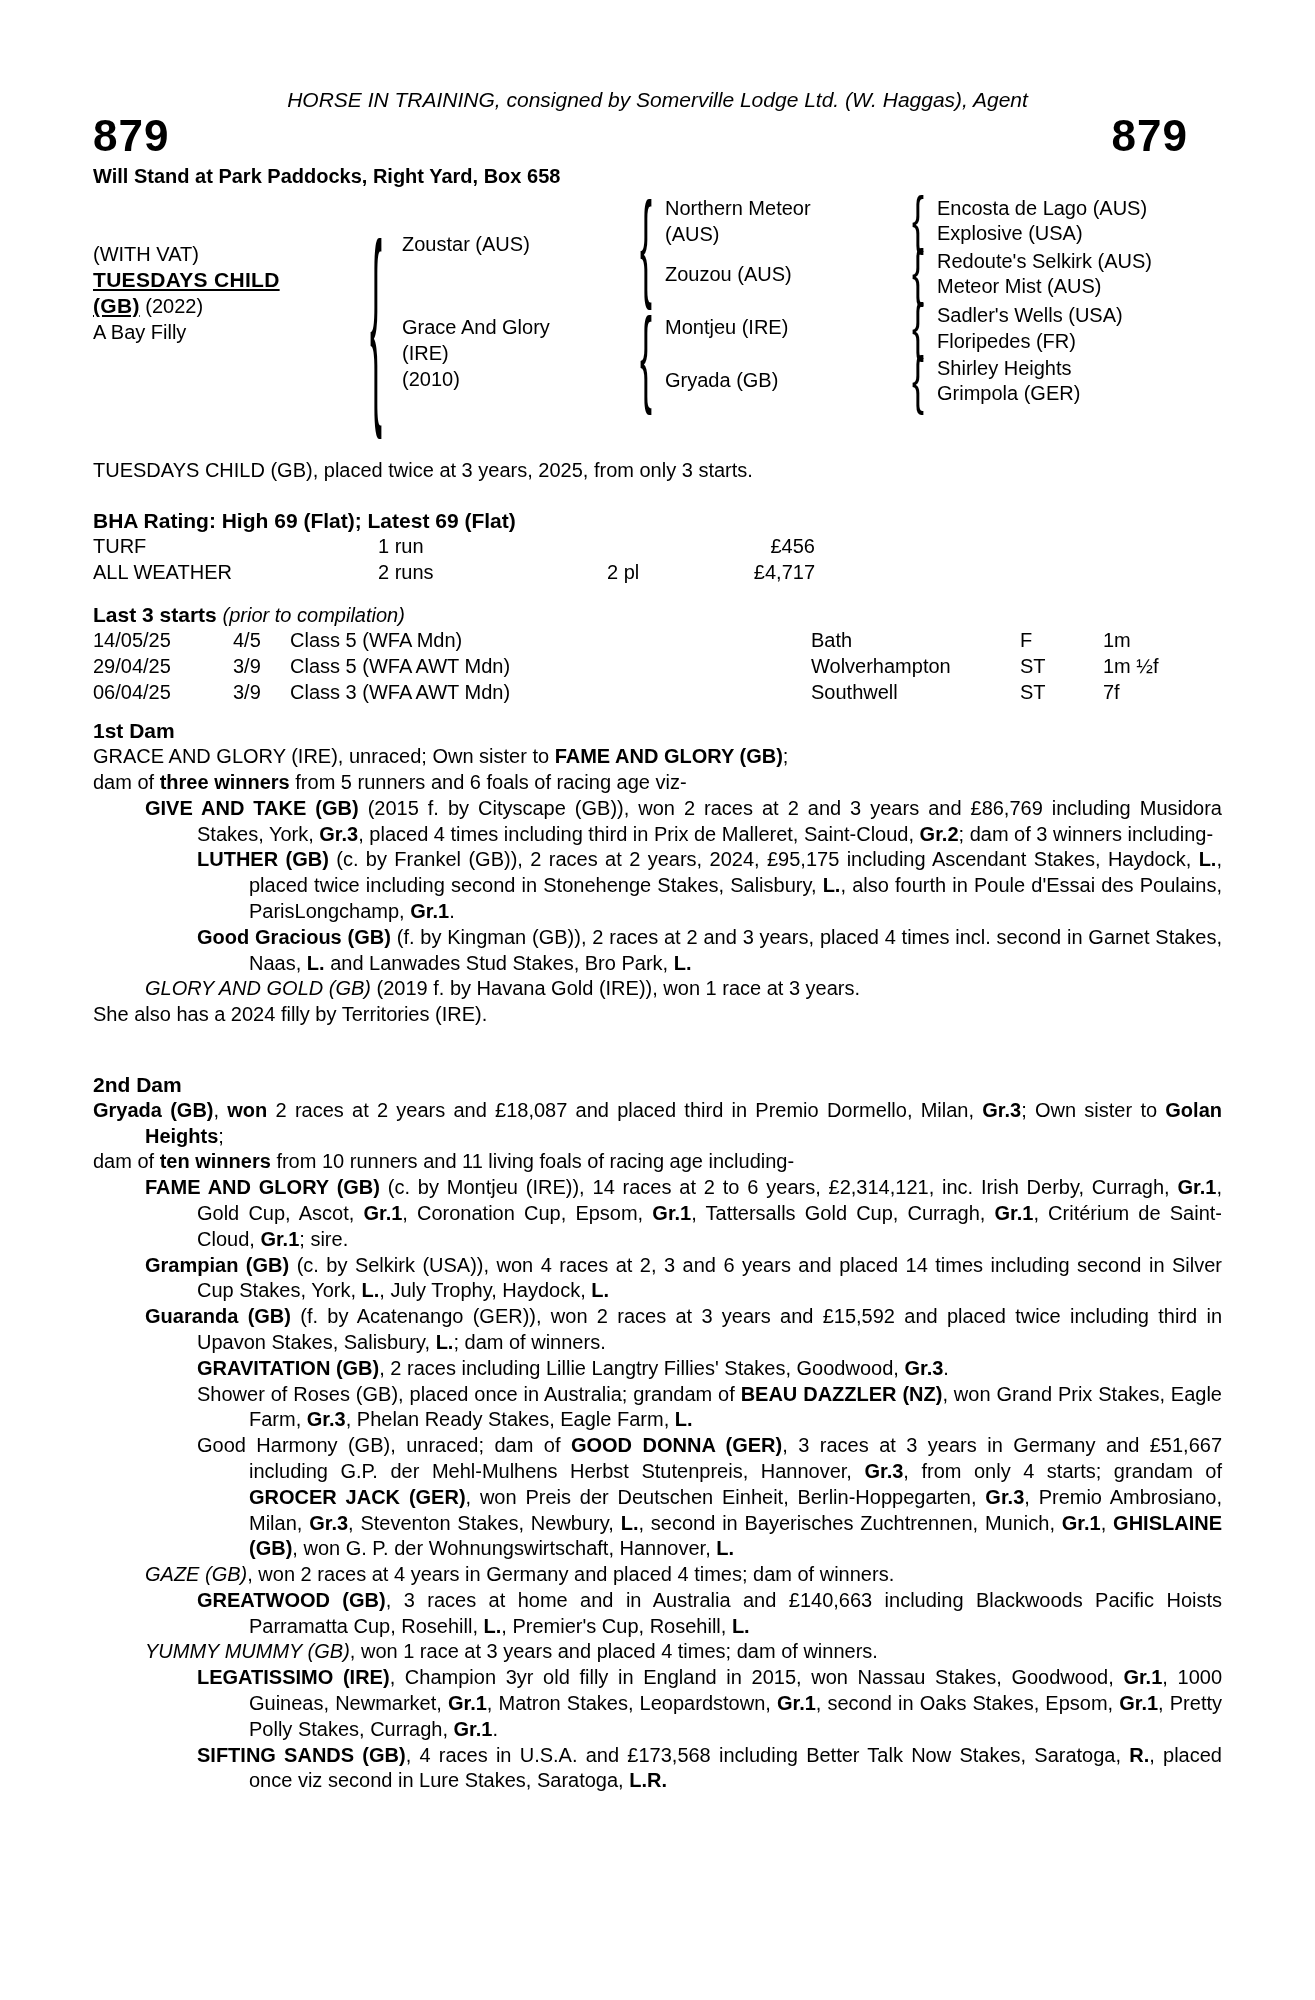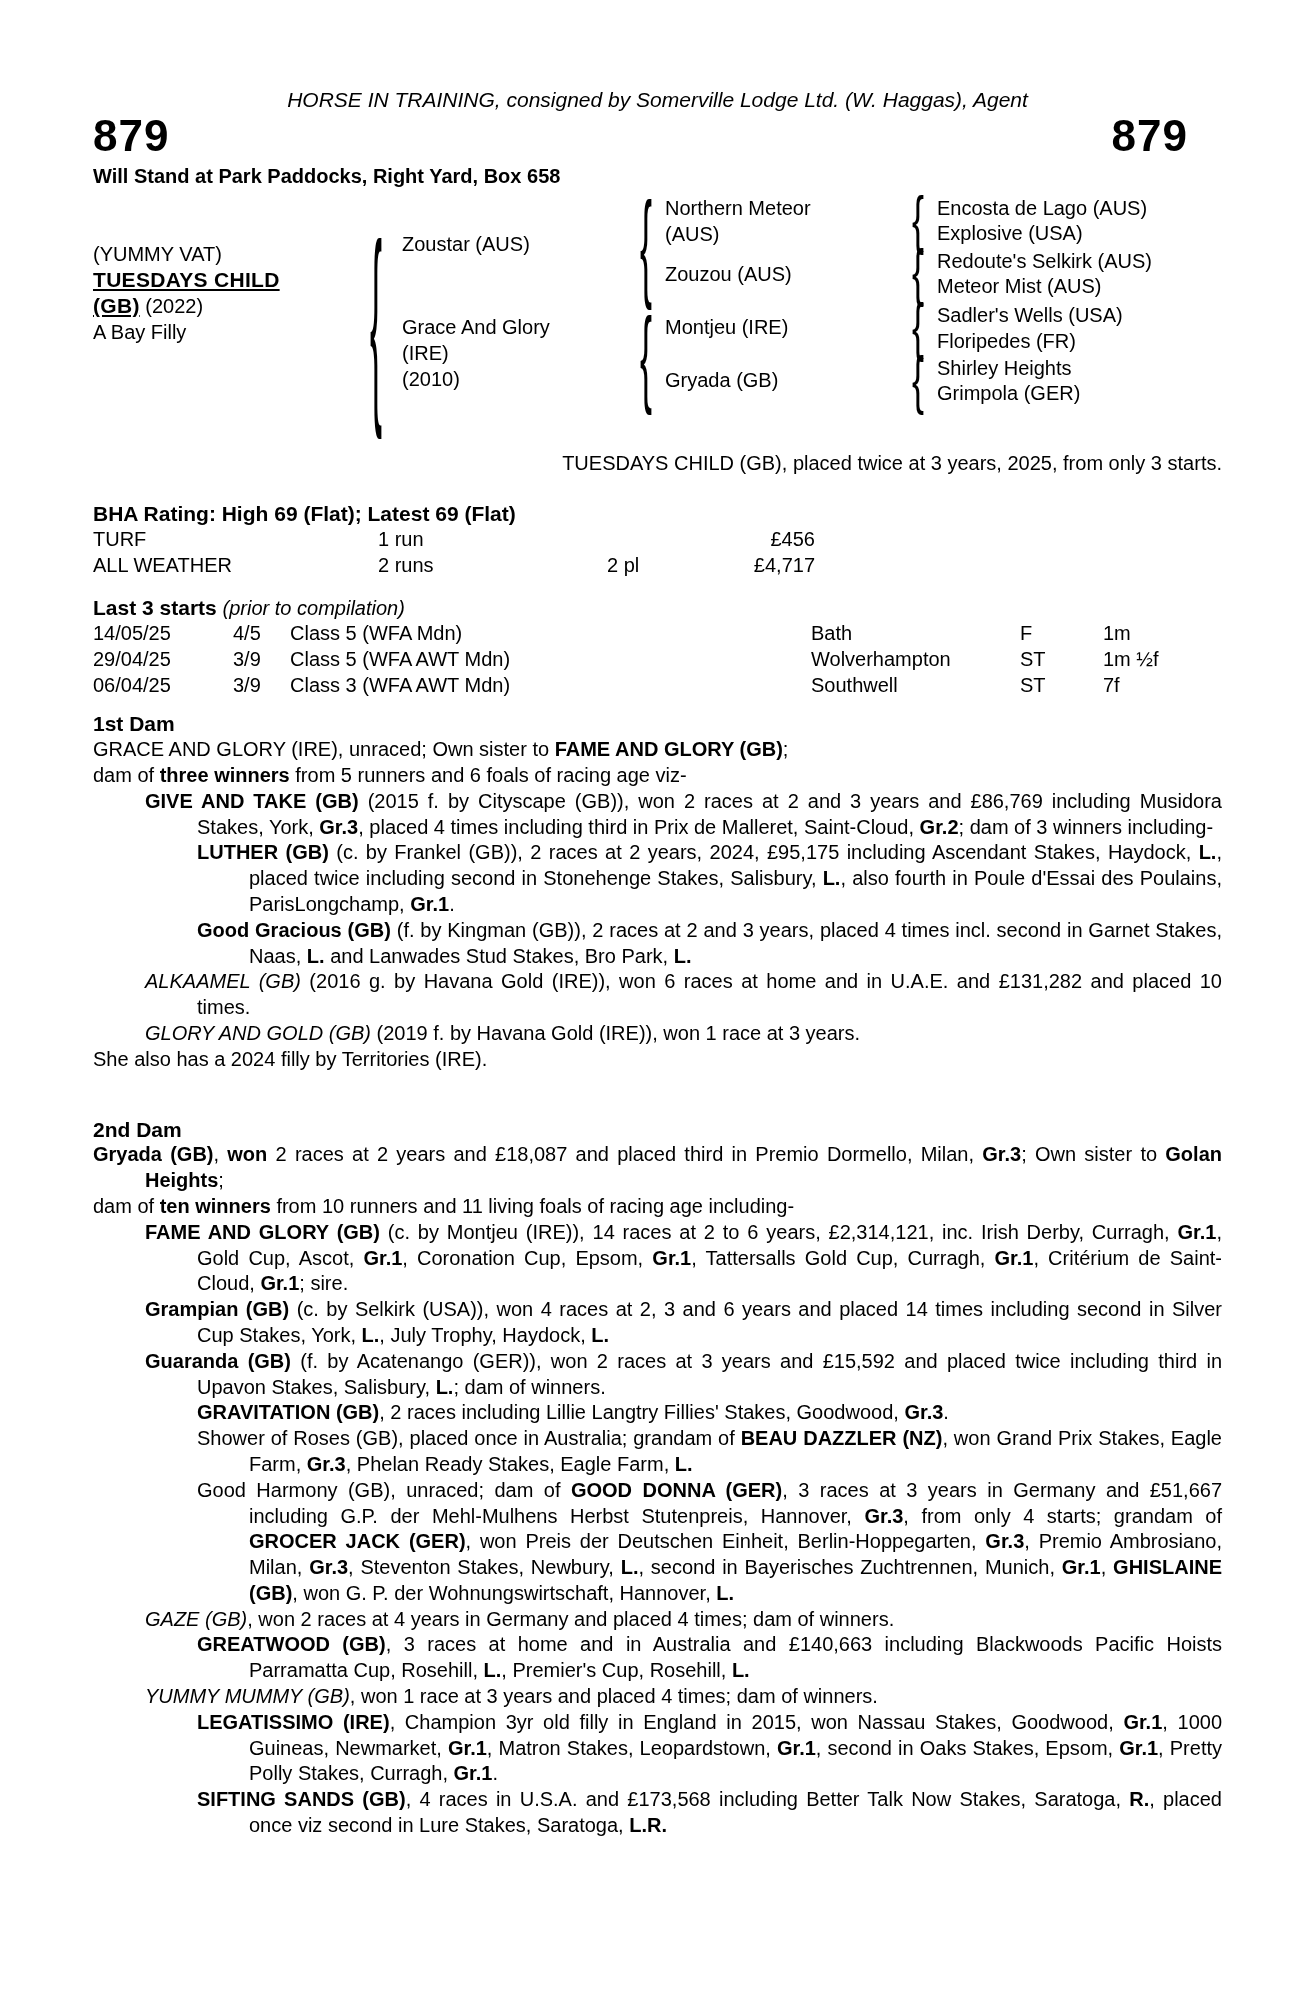--- a/index.html
+++ b/index.html
@@ -24,21 +24,21 @@
   .gen2-dam{left:309px;top:119px;width:235px;}
   .gen3-ss{left:572px;top:0;width:240px;}
   .gen3-sd{left:572px;top:66px;width:240px;}
   .gen3-ds{left:572px;top:119px;width:240px;}
   .gen3-dd{left:572px;top:172px;width:240px;}
   .g4{left:844px;width:290px;}
   .brace{position:absolute;font-size:36px;line-height:27px;font-weight:400;
          transform:translateY(-50%) scaleY(var(--sy,1));transform-origin:center;}
   
   .gbb{margin-top:4px;text-align:center;font-weight:bold;font-size:21px;}
-  .summary{margin-top:24px;text-align:right;}
+  .summary{margin-top:31px;}
   .bha{margin-top:24px;font-weight:bold;font-size:21px;}
   .rec-row,.race-row{position:relative;height:26px;}
   .rec-row span,.race-row span{position:absolute;top:0;white-space:nowrap;}
   .rec-surface{left:0;} .rec-runs{left:285px;} .rec-places{left:514px;}
   .rec-earn{left:560px;width:162px;text-align:right;}
   .last3-head{margin-top:16px;}
   .last3-head .t{font-weight:bold;font-size:21px;}
   .last3-head .st{font-style:italic;}
   .rr-date{left:0;} .rr-pos{left:140px;} .rr-race{left:197px;}
   .rr-course{left:718px;} .rr-surf{left:927px;} .rr-dist{left:1010px;}
@@ -62,21 +62,21 @@
     <div class="lot-row">
       <span class="lot left">879</span>
       <span class="lot right">879</span>
     </div>
 
     <div class="stand-line">Will Stand at Park Paddocks, Right Yard, Box 658</div>
 
     <div class="pedigree">
 
       <div class="ped-abs subject">
-        <div>(YUMMY VAT)</div>
+        <div>(WITH VAT)</div>
         <div class="nm">TUESDAYS CHILD</div>
         <div><span class="nm">(GB)</span><span> (2022)</span></div>
         <div>A Bay Filly</div>
       </div>
 
       <span class="brace" style="left:277px;top:124px;--sy:6.0;">{</span>
       <span class="brace" style="left:547px;top:49px;--sy:3.3;">{</span>
       <span class="brace" style="left:547px;top:160px;--sy:3.0;">{</span>
       <span class="brace" style="left:819px;top:24px;--sy:1.8;">{</span>
       <span class="brace" style="left:819px;top:77px;--sy:1.8;">{</span>
@@ -153,21 +153,20 @@
       <span class="rr-dist">7f</span>
     </div>
 
     <div class="dam-heading">1st Dam</div>
     <div>
         <p class="para l0"><span>GRACE AND GLORY (IRE), unraced; Own sister to </span><span class="b">FAME AND GLORY (GB)</span><span>;</span></p>
         <p class="para l0"><span>dam of </span><span class="b">three winners</span><span> from 5 runners and 6 foals of racing age viz-</span></p>
         <p class="para l1"><span class="b">GIVE AND TAKE (GB)</span><span> (2015 f. by Cityscape (GB)), won 2 races at 2 and 3 years and £86,769 including Musidora Stakes, York, </span><span class="b">Gr.3</span><span>, placed 4 times including third in Prix de Malleret, Saint-Cloud, </span><span class="b">Gr.2</span><span>; dam of 3 winners including-</span></p>
         <p class="para l2"><span class="b">LUTHER (GB)</span><span> (c. by Frankel (GB)), 2 races at 2 years, 2024, £95,175 including Ascendant Stakes, Haydock, </span><span class="b">L.</span><span>, placed twice including second in Stonehenge Stakes, Salisbury, </span><span class="b">L.</span><span>, also fourth in Poule d'Essai des Poulains, ParisLongchamp, </span><span class="b">Gr.1</span><span>.</span></p>
         <p class="para l2"><span class="b">Good Gracious (GB)</span><span> (f. by Kingman (GB)), 2 races at 2 and 3 years, placed 4 times incl. second in Garnet Stakes, Naas, </span><span class="b">L.</span><span> and Lanwades Stud Stakes, Bro Park, </span><span class="b">L.</span></p>
-        <p class="para l1"><span class="si">ALKAAMEL (GB)</span><span> (2016 g. by Havana Gold (IRE)), won 6 races at home and in U.A.E. and £131,282 and placed 10 times.</span></p>
         <p class="para l1"><span class="si">GLORY AND GOLD (GB)</span><span> (2019 f. by Havana Gold (IRE)), won 1 race at 3 years.</span></p>
         <p class="para l0"><span>She also has a 2024 filly by Territories (IRE).</span></p>
       </div>
 
     <div class="dam-heading second">2nd Dam</div>
     <div>
         <p class="para l0"><span class="b">Gryada (GB)</span><span>, </span><span class="b">won</span><span> 2 races at 2 years and £18,087 and placed third in Premio Dormello, Milan, </span><span class="b">Gr.3</span><span>; Own sister to </span><span class="b">Golan Heights</span><span>;</span></p>
         <p class="para l0"><span>dam of </span><span class="b">ten winners</span><span> from 10 runners and 11 living foals of racing age including-</span></p>
         <p class="para l1"><span class="b">FAME AND GLORY (GB)</span><span> (c. by Montjeu (IRE)), 14 races at 2 to 6 years, £2,314,121, inc. Irish Derby, Curragh, </span><span class="b">Gr.1</span><span>, Gold Cup, Ascot, </span><span class="b">Gr.1</span><span>, Coronation Cup, Epsom, </span><span class="b">Gr.1</span><span>, Tattersalls Gold Cup, Curragh, </span><span class="b">Gr.1</span><span>, Critérium de Saint-Cloud, </span><span class="b">Gr.1</span><span>; sire.</span></p>
         <p class="para l1"><span class="b">Grampian (GB)</span><span> (c. by Selkirk (USA)), won 4 races at 2, 3 and 6 years and placed 14 times including second in Silver Cup Stakes, York, </span><span class="b">L.</span><span>, July Trophy, Haydock, </span><span class="b">L.</span></p>

